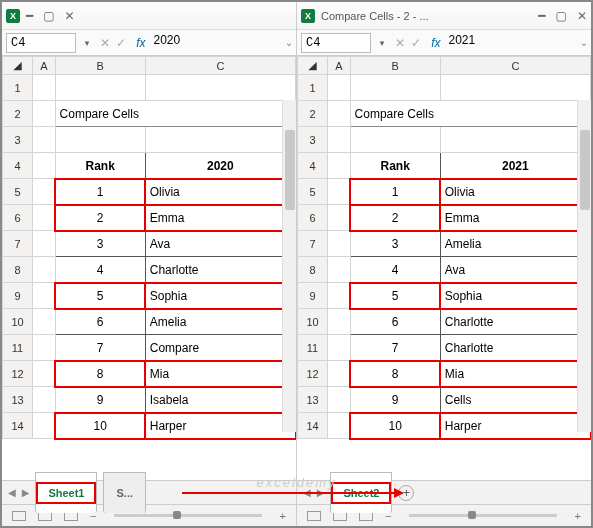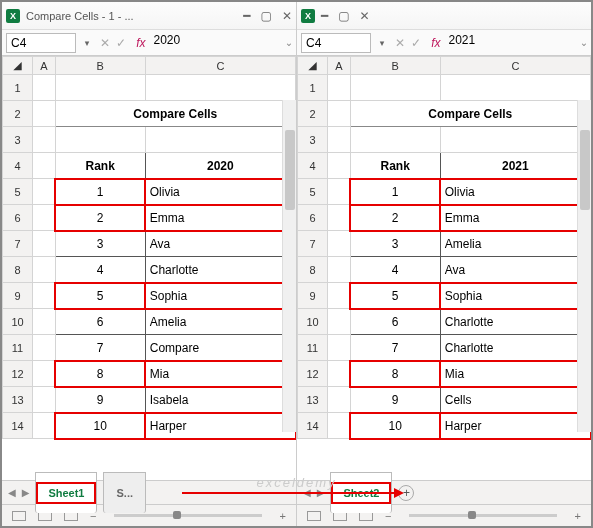--- a/index.html
+++ b/index.html
@@ -62,26 +62,27 @@
   }
   .namebox {
     width: 70px;
     height: 20px;
     border: 1px solid #bbb;
     margin: 0 4px;
     padding: 0 4px;
     display: flex;
     align-items: center;
     background: #fff;
+    font-family: Liberation Mono, monospace;
   }
   .namebox-dd {
     width: 14px; text-align: center; color: #666; font-size: 9px;
   }
   .fxbtns { display:flex; gap:6px; padding:0 6px; color:#aaa; }
-  .fx-label { font-style: italic; color:#be185d; padding:0 4px; }
+  .fx-label { font-style: italic; color:#0369a1; padding:0 4px; }
   .fxinput {
     flex:1; height:20px; border:none; background:transparent; padding:0 4px;
   }
   .fxexpand { width:14px; color:#888; text-align:center; font-size:10px; }
   
   .gridwrap { flex:1; overflow:hidden; display:flex; flex-direction:column; background:#fff; position:relative; }
   table.grid { border-collapse: collapse; width: 100%; }
   .colhdr th, .rowhdr {
     background: #f3f2f1;
     font-weight: normal;
@@ -101,23 +102,23 @@
     background:#fff;
     white-space: nowrap;
   }
   .col-A { width: 18px; }
   .col-B { width: 72px; }
   .col-C { width: 120px; }
   
   .banner {
     background: #dbe5f1;
     color: #1f3864;
-    font-weight: bold;
+    font-weight: normal;
     font-size: 15px;
-    text-align: center;
+    text-align: left;
     border: 1px solid #888 !important;
   }
   .content { border: 1px solid #555 !important; margin-top: 44px; }
   .th-content {
     font-weight: bold; text-align: center;
     background: #fff;
   }
   .rank-cell { text-align: center; }
   .hl-green { background: #00d000; }
   .redbox td.content { outline: 2px solid #e60000; outline-offset:-1px; }
@@ -195,21 +196,20 @@
   }
 </style>
 </head>
 <body>
 
 <div class="workspace">
 
   <div class="win">
     <div class="titlebar">
       <div class="excel-icon">X</div>
-      <div class="title-text">Compare Cells  -  1  - ...</div>
       <div class="titlebtns">
         <span>━</span>
         <span>▢</span>
         <span>✕</span>
       </div>
     </div>
     <div class="fxrow">
       <div class="namebox">
         <span>C4</span>
       </div>
@@ -338,20 +338,21 @@
       <div class="icon"></div>
       <span>−</span>
       <div class="slider"></div>
       <span>+</span>
     </div>
   </div>
 
   <div class="win">
     <div class="titlebar">
       <div class="excel-icon">X</div>
+      <div class="title-text">Compare Cells  -  2 - ...</div>
       <div class="titlebtns">
         <span>━</span>
         <span>▢</span>
         <span>✕</span>
       </div>
     </div>
     <div class="fxrow">
       <div class="namebox">
         <span>C4</span>
       </div>

